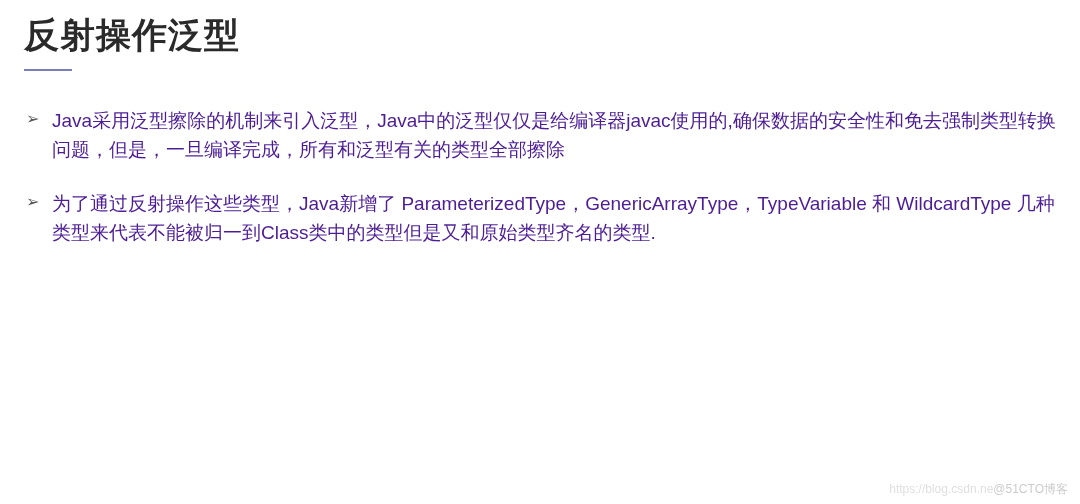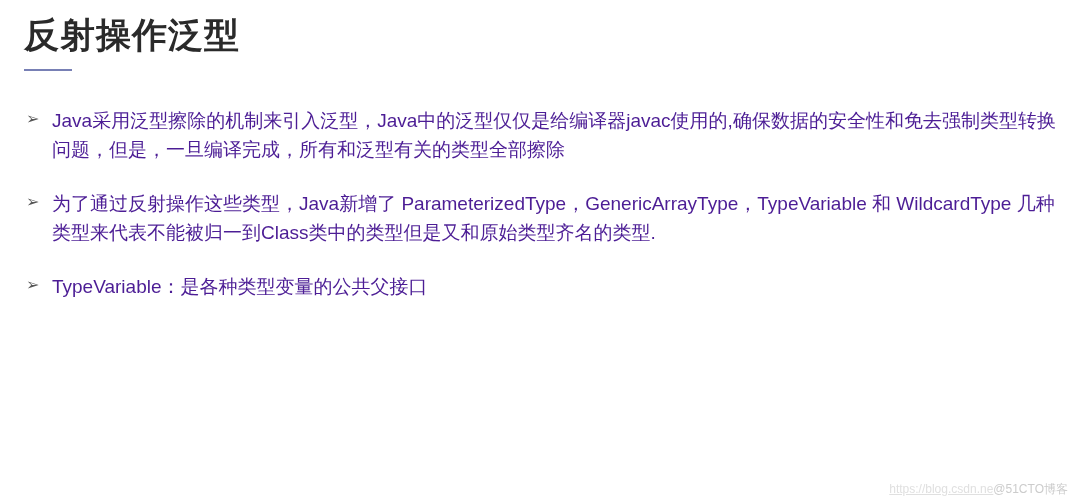--- a/index.html
+++ b/index.html
@@ -50,30 +50,28 @@
     }
     .watermark {
       position: absolute;
       right: 12px;
       bottom: 6px;
       font-size: 12px;
       color: #cccccc;
     }
     .watermark .less {
       color: #e0e0e0;
-      text-decoration: underline;
     }
   </style>
 </head>
 <body>
 
 <h1 class="title">反射操作泛型</h1>
 <div class="underline"></div>
 
 <ul class="bullet-list">
   <li class="bullet-item">Java采用泛型擦除的机制来引入泛型，Java中的泛型仅仅是给编译器javac使用的,确保数据的安全性和免去强制类型转换问题，但是，一旦编译完成，所有和泛型有关的类型全部擦除</li>
   <li class="bullet-item">为了通过反射操作这些类型，Java新增了 ParameterizedType，GenericArrayType，TypeVariable 和 WildcardType 几种类型来代表不能被归一到Class类中的类型但是又和原始类型齐名的类型.</li>
-  <li class="bullet-item">TypeVariable：是各种类型变量的公共父接口</li>
 </ul>
 
 <div class="watermark">
   <span class="less">https://blog.csdn.ne</span><span>@51CTO博客</span>
 </div>
 
 </body></html>

